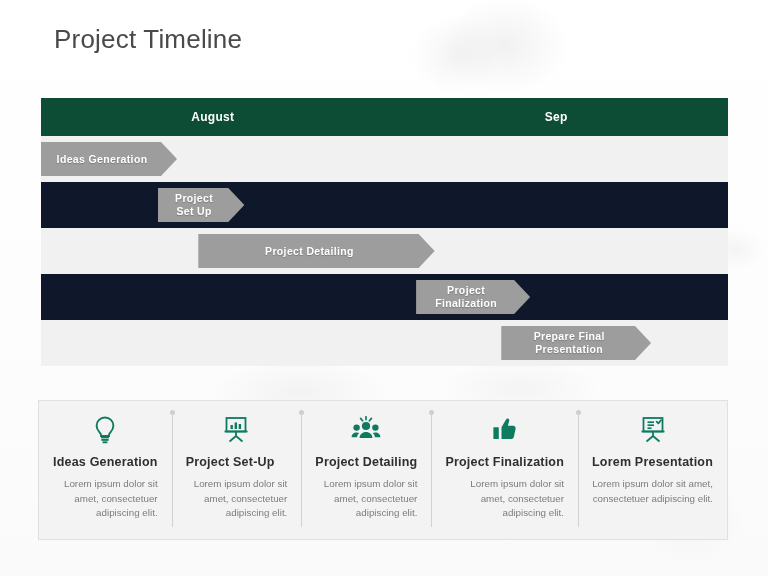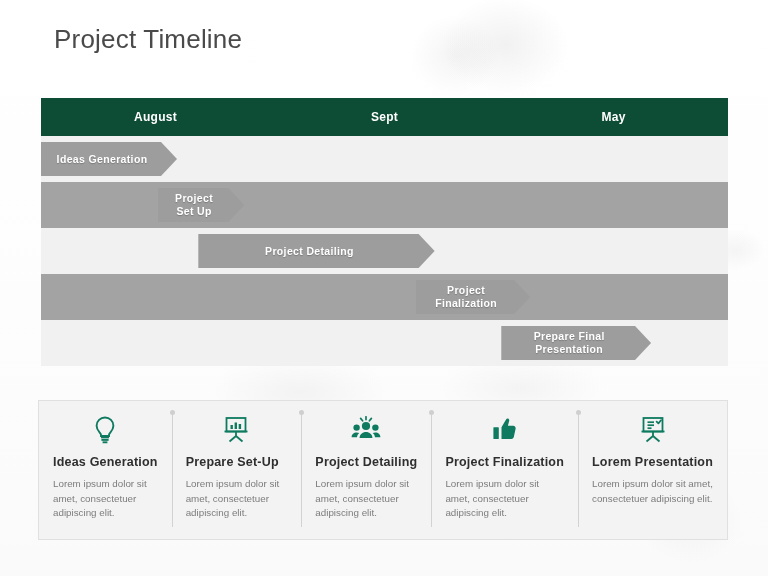--- a/index.html
+++ b/index.html
@@ -74,21 +74,21 @@
   }
 
   .rows { position: relative; }
 
   .row {
     position: relative;
     height: 46px;
     width: 100%;
   }
   .row.light { background: #f1f1f1; }
-  .row.dark  { background: #a3a3a3; }
+  .row.dark  { background: #0f172a; }
 
   
   .bar {
     position: absolute;
     top: 50%;
     transform: translateY(-50%);
     height: 34px;
     background: #9d9d9d;
     color: #ffffff;
     font-size: 10.5px;
@@ -158,37 +158,37 @@
     color: #2f2f2f;
     letter-spacing: 0.2px;
     margin-bottom: 8px;
     white-space: nowrap;
   }
 
   .legend-desc {
     font-size: 9.8px;
     color: #7c7c7c;
     line-height: 1.5;
+    text-align: right;
   }
 </style>
 </head>
 <body>
 
 <div class="bg-watermark"></div>
 
 <div class="slide">
 
   <div class="page-title">Project Timeline</div>
 
   <div class="timeline">
 
     <div class="month-header">
         <div class="month-cell">August</div>
-        <div class="month-cell">Sept</div>
-        <div class="month-cell">May</div>
+        <div class="month-cell">Sep</div>
       </div>
 
     <div class="rows">
         <div class="row light">
           <div class="bar" style="left: 0%; width: 19.8%;">Ideas Generation</div>
         </div>
         <div class="row dark">
           <div class="bar" style="left: 17%; width: 12.6%;">Project
 Set Up</div>
         </div>
@@ -226,21 +226,21 @@
       <rect x="4.5" y="3" width="19" height="13.5" stroke="#0e7a5f" stroke-width="1.8" fill="none"></rect>
       <rect x="8.5" y="10" width="2.4" height="4" fill="#0e7a5f"></rect>
       <rect x="12.6" y="7.5" width="2.4" height="6.5" fill="#0e7a5f"></rect>
       <rect x="16.7" y="9" width="2.4" height="5" fill="#0e7a5f"></rect>
       <line x1="2.5" y1="16.5" x2="25.5" y2="16.5" stroke="#0e7a5f" stroke-width="1.8"></line>
       <line x1="14" y1="16.5" x2="14" y2="21" stroke="#0e7a5f" stroke-width="1.8"></line>
       <line x1="14" y1="21" x2="7.5" y2="26.5" stroke="#0e7a5f" stroke-width="1.8"></line>
       <line x1="14" y1="21" x2="20.5" y2="26.5" stroke="#0e7a5f" stroke-width="1.8"></line>
     </svg>
         </div>
-        <div class="legend-title">Prepare Set-Up</div>
+        <div class="legend-title">Project Set-Up</div>
         <div class="legend-desc">Lorem ipsum dolor sit amet, consectetuer adipiscing elit.</div>
       </div>
       <div class="legend-card">
         <div class="legend-icon">
           <svg width="30" height="28" viewBox="0 0 30 28" fill="none">
       <circle cx="15" cy="10" r="4.1" fill="#0e7a5f"></circle>
       <path d="M8.6 22c0-3.6 2.9-6 6.4-6s6.4 2.4 6.4 6z" fill="#0e7a5f"></path>
       <circle cx="5.6" cy="11.6" r="3.2" fill="#0e7a5f"></circle>
       <path d="M0.6 21.2c0-2.9 2.2-4.8 5-4.8 1 0 1.9.2 2.6.7-1.2 1.1-2 2.5-2.2 4.1z" fill="#0e7a5f"></path>
       <circle cx="24.4" cy="11.6" r="3.2" fill="#0e7a5f"></circle>

